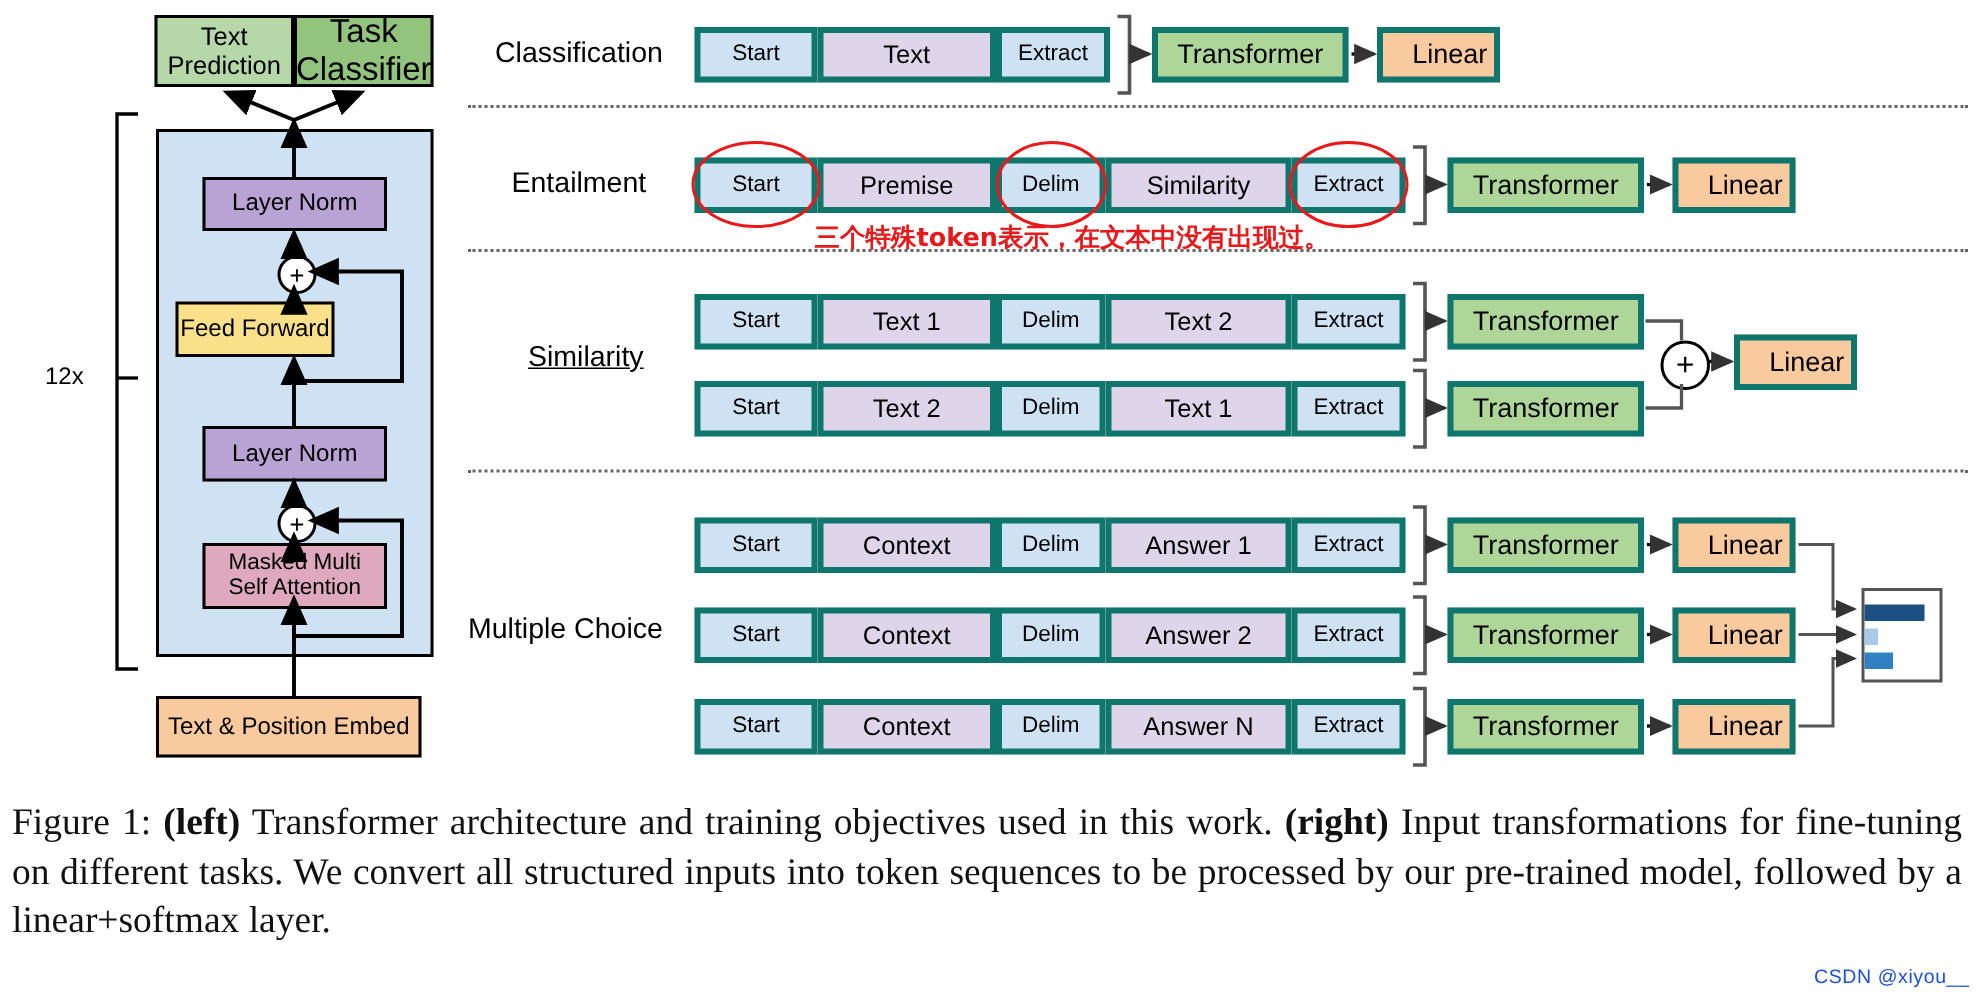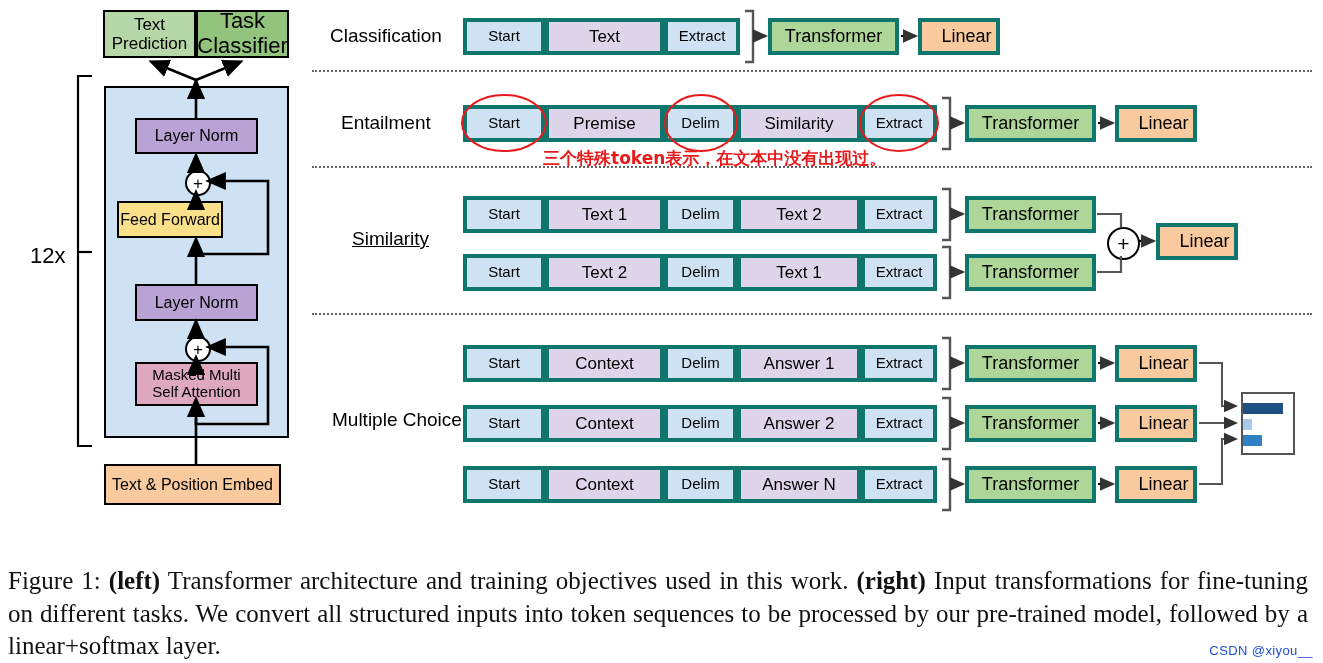--- a/index.html
+++ b/index.html
@@ -46,38 +46,37 @@
     position:absolute;color:#e8191b;font-size:17px;font-weight:bold;white-space:nowrap;
     font-family:"DejaVu Sans","Liberation Sans",sans-serif;
   }
 
   
   .caption{
     position:absolute;left:8px;top:533px;width:1300px;
     font-family:"Liberation Serif","DejaVu Serif",serif;
     font-size:25px;line-height:1.30;color:#111;
     text-align:justify;
-    margin-top:32px;
   }
   .caption b{font-weight:bold;}
 
   
   .watermark{
     position:absolute;right:10px;bottom:5px;color:#1d4ed8;font-size:13px;
     font-family:"Liberation Sans","DejaVu Sans",sans-serif;letter-spacing:.4px;
   }
 
   
   .softmax{
     position:absolute;box-sizing:border-box;background:#fff;border:2px solid #555;
   }
   .softmax .bar{position:absolute;height:11px;}
 
   
-  .mult{position:absolute;font-size:22px;}
+  .mult{position:absolute;font-size:16px;}
 </style>
 </head>
 <body>
 
 <div class="box lbox" style="left:103px;top:10px;width:93px;height:48px;background:#b6d7a8;font-size:17px;">
   <span style="white-space:pre-line">Text
 Prediction</span>
 </div>
 <div class="box lbox" style="left:196px;top:10px;width:93px;height:48px;background:#93c47d;font-size:22px;">
   <span style="white-space:pre-line">Task
@@ -110,21 +109,21 @@
   <span>+</span>
 </div>
 <div class="abs" style="left:185px;top:336px;width:22px;height:22px;border:2px solid #000;border-radius:50%;background:#fff;
             display:flex;align-items:center;justify-content:center;font-size:17px;line-height:1;">
   <span>+</span>
 </div>
 
 <div class="rowlabel" style="left:330px;top:25px;">Classification</div>
 <div class="rowlabel" style="left:341px;top:112px;">Entailment</div>
 <div class="rowlabel" style="left:352px;top:228px;text-decoration:underline;">Similarity</div>
-<div class="rowlabel" style="left:332px;top:409px;">Multiple Choice</div>
+<div class="rowlabel" style="left:312px;top:409px;">Multiple Choice</div>
 
 <div class="sep" style="left:312px;top:70px;width:1000px;"></div>
 <div class="sep" style="left:312px;top:166px;width:1000px;"></div>
 <div class="sep" style="left:312px;top:313px;width:1000px;"></div>
 
 <div class="box tok-blue" style="left:463px;top:18px;width:82px;height:37px;font-size:15px;">
   <span>Start</span>
   </div>
 <div class="box tok-purple" style="left:545px;top:18px;width:119px;height:37px;font-size:17px;">
   <span>Text</span>

